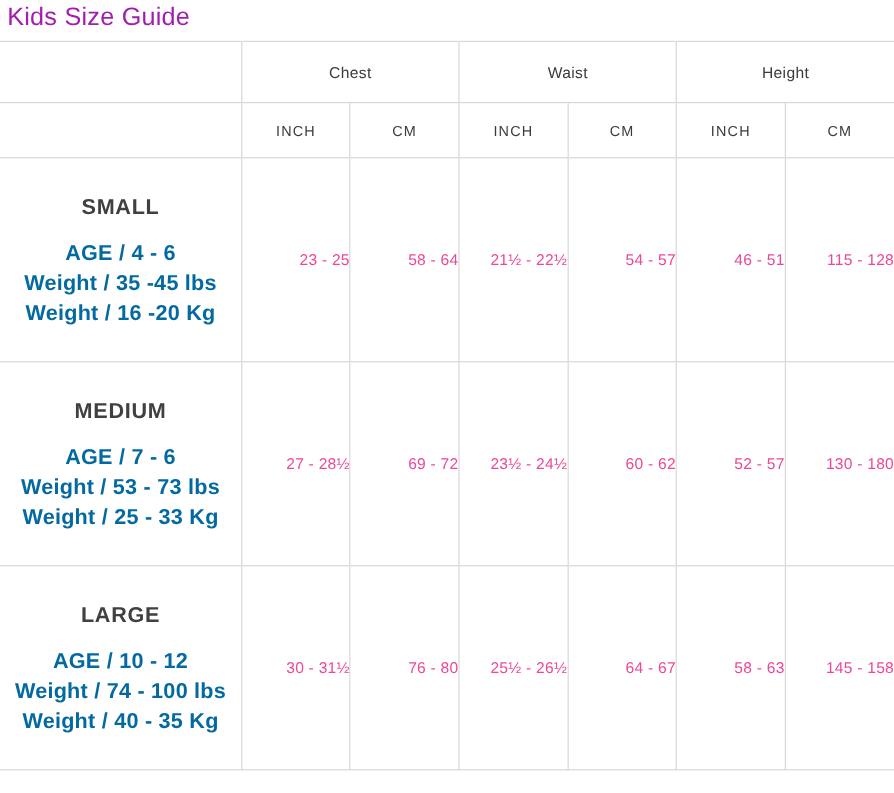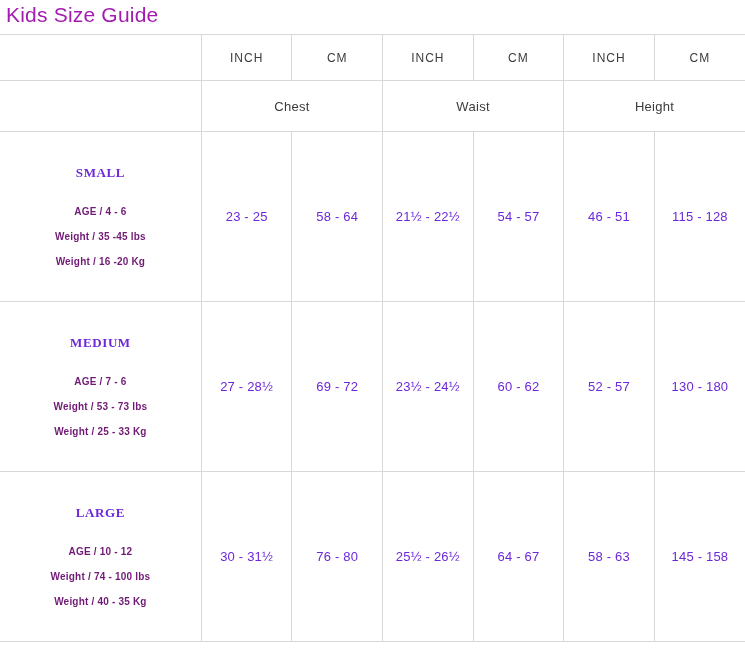--- a/index.html
+++ b/index.html
@@ -69,37 +69,36 @@
   }
   .empty-cell {
     background: #ffffff;
   }
   .size-cell {
     text-align: center;
     padding: 18px 8px;
     line-height: 25px;
   }
   .size-name {
-    font-size: 13px;
+    font-size: 18px;
     font-weight: bold;
-    color: #6d28d9;
+    color: #404040;
     letter-spacing: 0.6px;
     margin-bottom: 14px;
-    font-family: Liberation Serif, serif;
   }
   .size-detail {
-    font-size: 10px;
+    font-size: 18px;
     font-weight: bold;
-    color: #701a75;
+    color: #0369a1;
     letter-spacing: 0.2px;
   }
   .val-cell {
-    text-align: center;
+    text-align: right;
     font-size: 13px;
-    color: #6d28d9;
+    color: #ec4899;
     padding-left: 14px;
     letter-spacing: 0.2px;
   }
   .row-body { height: 170px; }
 </style>
 </head>
 <body>
 
 <div class="page">
 
@@ -111,32 +110,32 @@
       <col class="col-num">
       <col class="col-num">
       <col class="col-num">
       <col class="col-num">
       <col class="col-num">
       <col class="col-num">
     </colgroup>
     <thead>
       <tr>
         <th class="empty-cell"></th>
+        <th class="grp-head" colspan="2">Chest</th>
+        <th class="grp-head" colspan="2">Waist</th>
+        <th class="grp-head" colspan="2">Height</th>
+      </tr>
+      <tr>
+        <th class="empty-cell"></th>
         <th class="unit-head">INCH</th>
         <th class="unit-head">CM</th>
         <th class="unit-head">INCH</th>
         <th class="unit-head">CM</th>
         <th class="unit-head">INCH</th>
         <th class="unit-head">CM</th>
-      </tr>
-      <tr>
-        <th class="empty-cell"></th>
-        <th class="grp-head" colspan="2">Chest</th>
-        <th class="grp-head" colspan="2">Waist</th>
-        <th class="grp-head" colspan="2">Height</th>
       </tr>
     </thead>
     <tbody>
 
       <tr class="row-body">
         <td class="size-cell">
           <div class="size-name">SMALL</div>
           <div class="size-detail">AGE / 4 - 6</div>
           <div class="size-detail">Weight / 35 -45 lbs</div>
           <div class="size-detail">Weight / 16 -20 Kg</div>

